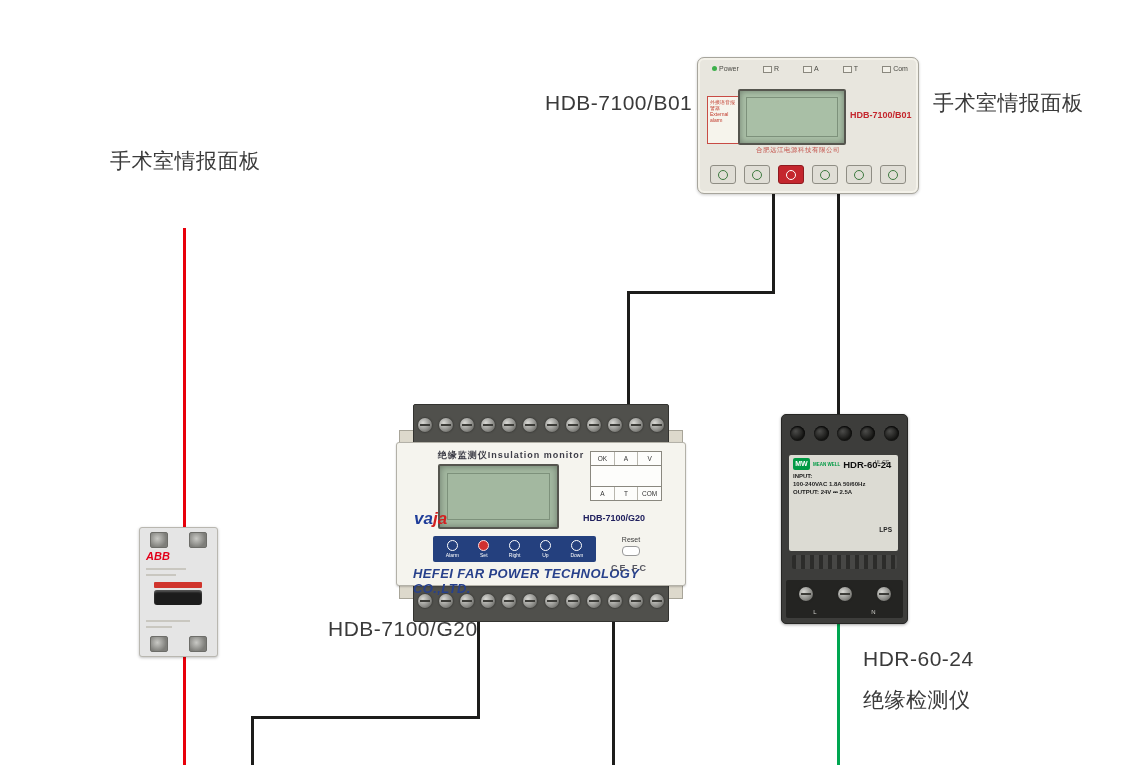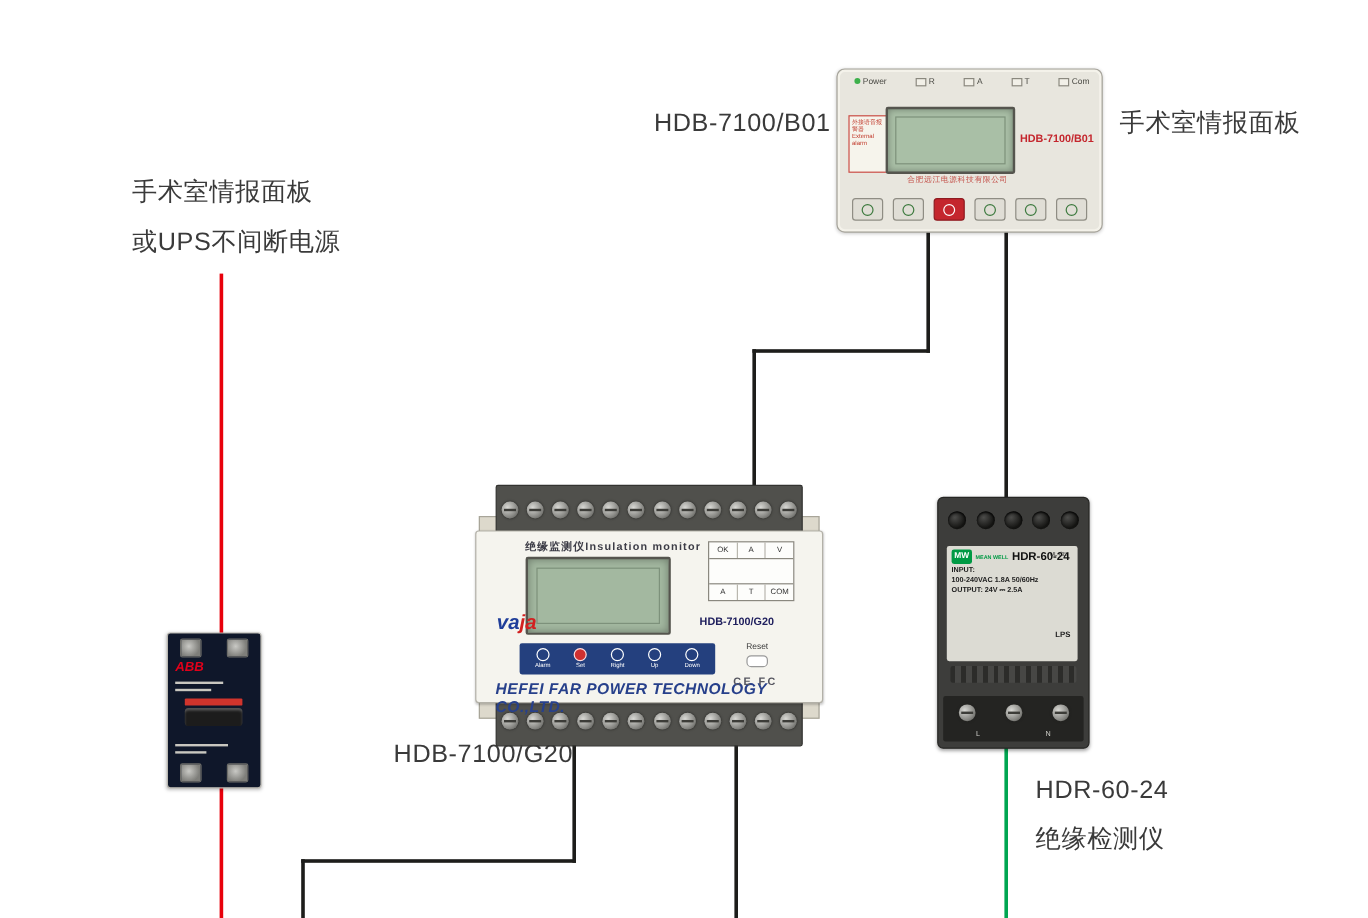--- a/index.html
+++ b/index.html
@@ -5,21 +5,21 @@
   html,body{margin:0;padding:0;background:#fff;}
   #canvas{position:relative;width:1140px;height:765px;background:#ffffff;overflow:hidden;
           font-family:"Liberation Sans",sans-serif;}
   .wire{position:absolute;}
   .wire.black{background:#1d1d1b;}
   .wire.red{background:#e8000b;}
   .wire.green{background:#00a651;}
   .lbl{position:absolute;color:#3a3a3a;font-size:21px;line-height:41px;letter-spacing:0.5px;}
 
   
-  .breaker{position:absolute;left:139px;top:527px;width:77px;height:128px;background:#0f172a;
+  .breaker{position:absolute;left:139px;top:527px;width:77px;height:128px;background:#e5e5e5;
            border:1px solid #b9b7b0;border-radius:3px;box-shadow:0 1px 3px rgba(0,0,0,.25);z-index:3;}
   .breaker .term-row{position:absolute;left:0;right:0;display:flex;justify-content:space-around;}
   .breaker .term{width:16px;height:14px;background:#9a9a96;border:1px solid #6d6d69;border-radius:2px;
                  background:radial-gradient(circle at 40% 40%, #c9c9c5, #7e7e7a 70%);}
   .breaker .brand{position:absolute;left:6px;top:22px;color:#e2001a;font-weight:bold;font-size:11px;font-style:italic;}
   .breaker .printline{position:absolute;left:6px;height:2px;background:#c9c7c0;}
   .breaker .handle{position:absolute;left:14px;top:62px;width:48px;height:15px;background:#1c1c1c;border-radius:3px;
                    box-shadow:inset 0 2px 2px rgba(255,255,255,.25);}
   .breaker .redband{position:absolute;left:14px;top:54px;width:48px;height:6px;background:#d0342c;border-radius:1px;}
 
@@ -117,21 +117,20 @@
   <div class="wire black" style="left:627px;top:291px;width:3px;height:129px"></div>
   <div class="wire black" style="left:837px;top:190px;width:3px;height:230px"></div>
   <div class="wire black" style="left:477px;top:618px;width:3px;height:101px"></div>
   <div class="wire black" style="left:251px;top:716px;width:229px;height:3px"></div>
   <div class="wire black" style="left:251px;top:716px;width:3px;height:49px"></div>
   <div class="wire black" style="left:612px;top:618px;width:3px;height:147px"></div>
   <div class="wire green" style="left:837px;top:616px;width:3px;height:149px"></div>
 
   <div class="lbl" style="left:110px;top:140px">
     <div>手术室情报面板</div>
-    <div>或UPS不间断电源</div>
   </div>
   <div class="lbl" style="left:545px;top:82px">
     <div>HDB-7100/B01</div>
   </div>
   <div class="lbl" style="left:933px;top:82px">
     <div>手术室情报面板</div>
   </div>
   <div class="lbl" style="left:328px;top:608px">
     <div>HDB-7100/G20</div>
   </div>

